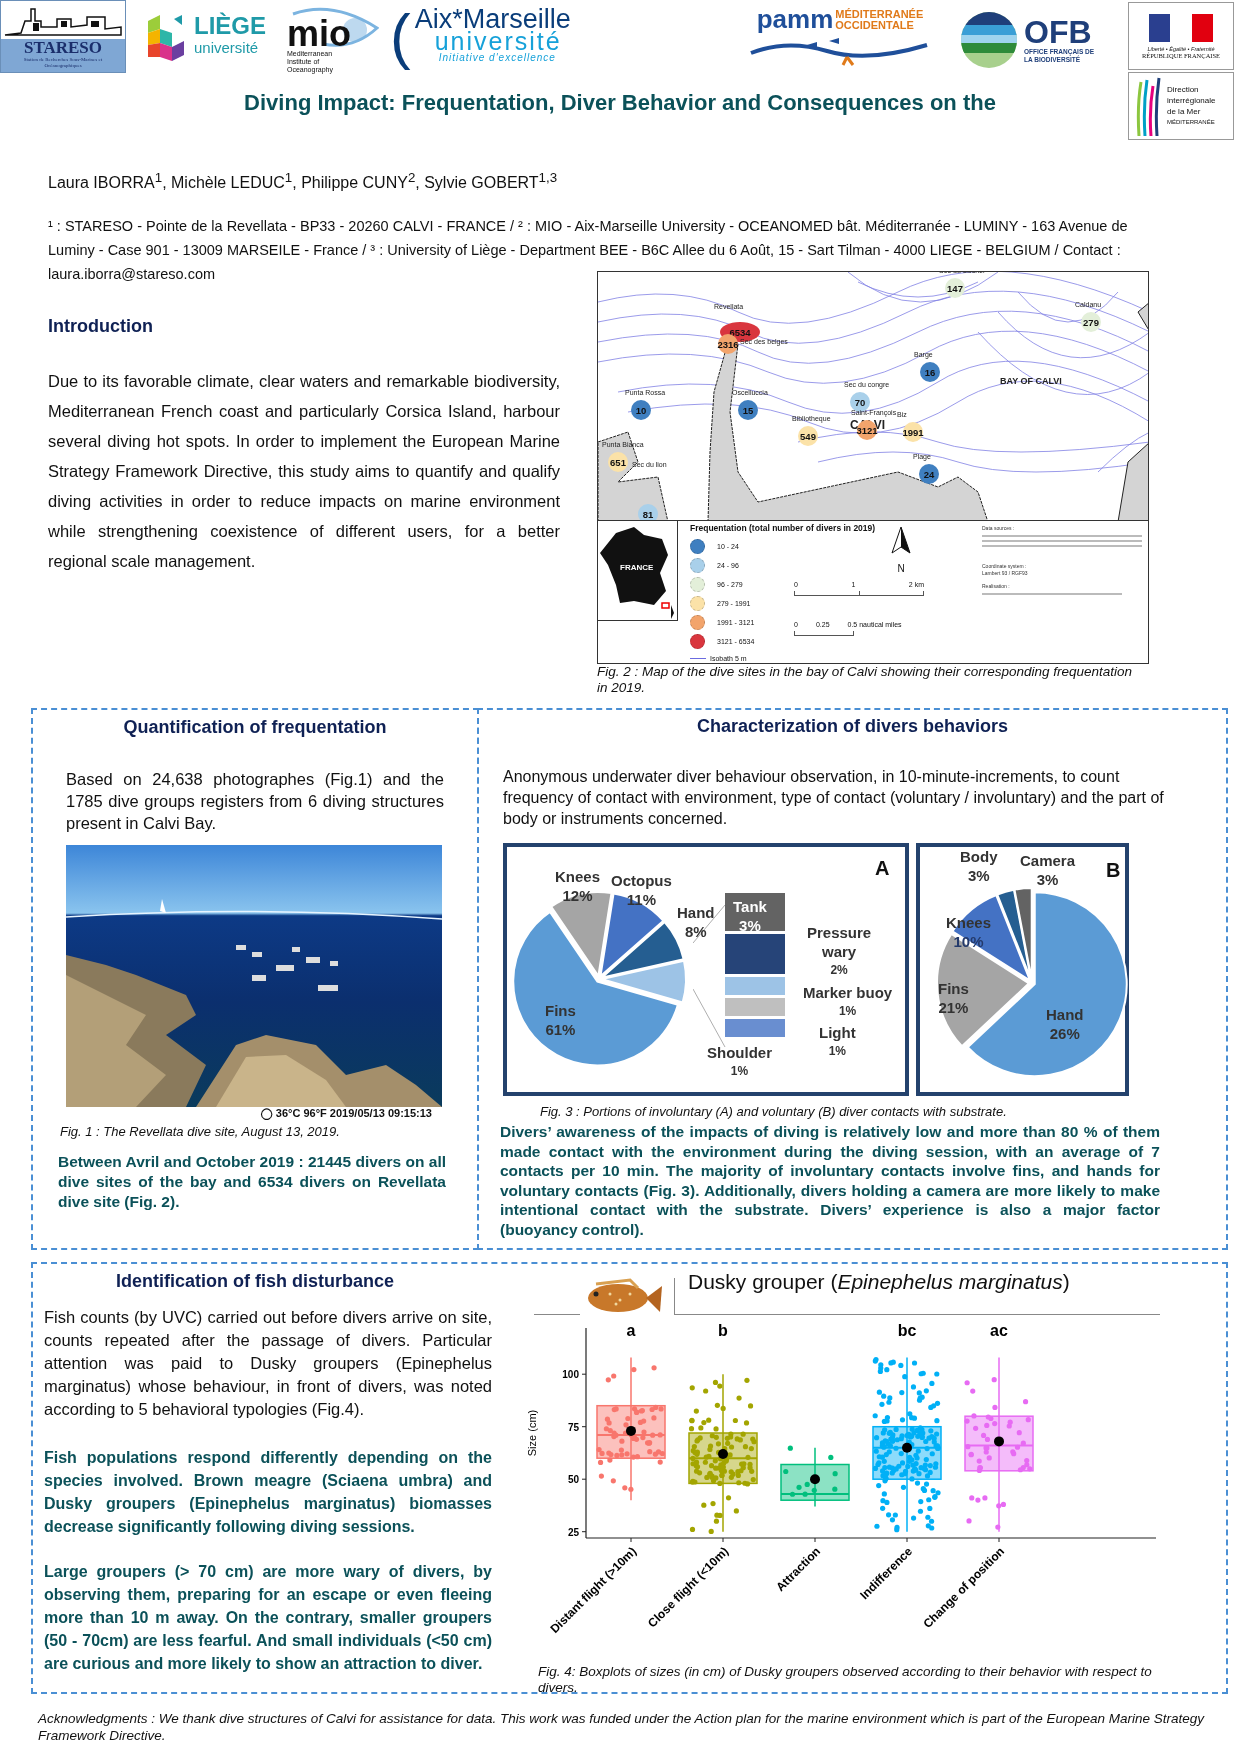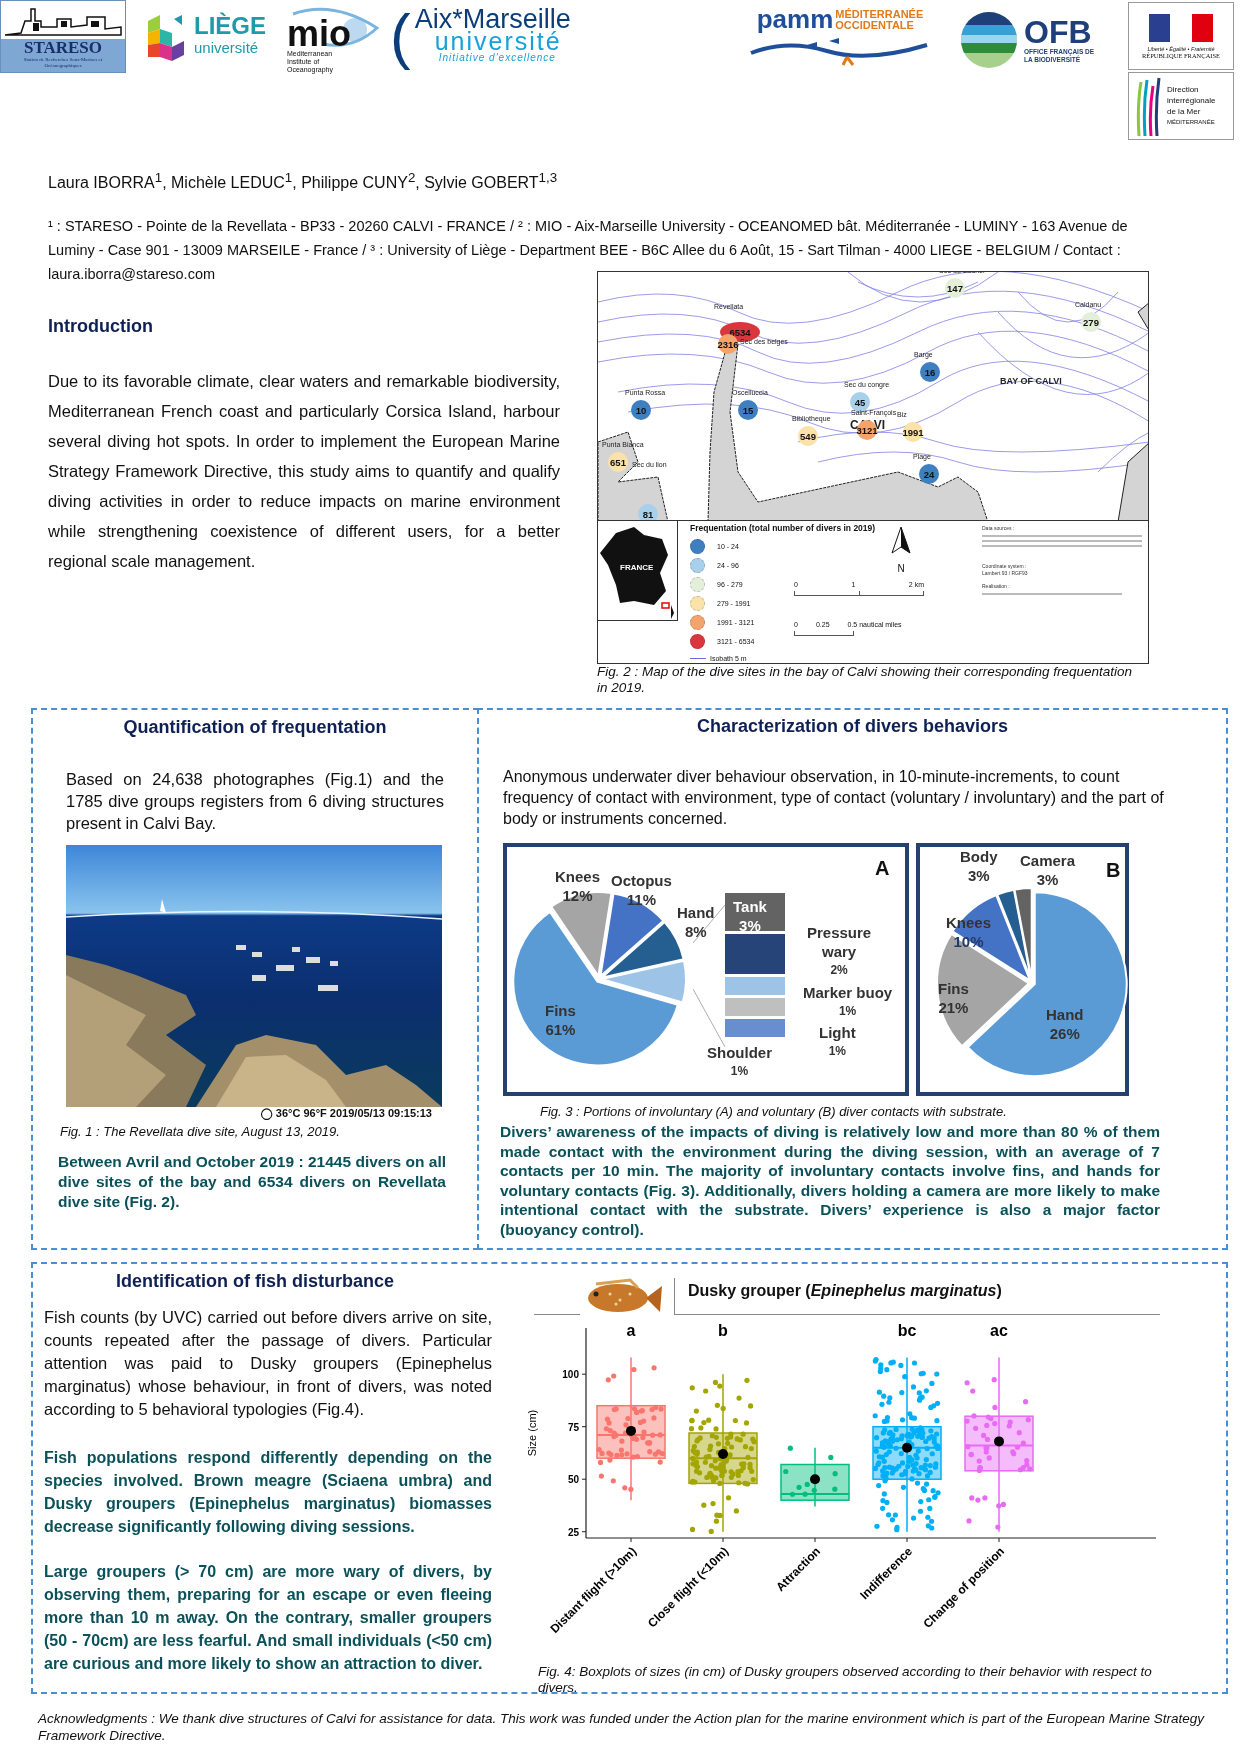--- a/index.html
+++ b/index.html
@@ -117,20 +117,21 @@
   </svg>
   <div style="font-size:8px;line-height:11px;margin-left:6px">
     <div>Direction</div>
     <div>interrégionale</div>
     <div>de la Mer</div>
     <div style="font-size:6px">MÉDITERRANÉE</div>
   </div>
 </div>
 
 <div class="title">
+  <div>Diving Impact: Frequentation, Diver Behavior and Consequences on the</div>
 </div>
 
 <div class="authors">
   <span>Laura IBORRA</span><sup>1</sup>,
   <span>Michèle LEDUC</span><sup>1</sup>,
   <span>Philippe CUNY</span><sup>2</sup>,
   <span>Sylvie GOBERT</span><sup>1,3</sup>
 </div>
 
 <div class="affil">¹ : STARESO - Pointe de la Revellata - BP33 - 20260 CALVI - FRANCE / ² : MIO - Aix-Marseille University - OCEANOMED bât. Méditerranée - LUMINY - 163 Avenue de Luminy - Case 901 - 13009 MARSEILE - France / ³ : University of Liège - Department BEE - B6C Allee du 6 Août, 15 - Sart Tilman - 4000 LIEGE - BELGIUM / Contact : laura.iborra@stareso.com</div>
@@ -171,21 +172,21 @@
       <div class="abs" style="left: 122px; top: 42px; width: 40px; height: 20px; border-radius: 50%; background: rgb(217, 54, 62); display: flex; align-items: center; justify-content: center; font-size: 9.5px; font-weight: bold; color: rgb(17, 17, 17); margin-top: 8px;">6534</div>
       <div class="abs" style="left: 116px; top: 31px; font-size: 7px; color: rgb(34, 34, 34); white-space: nowrap;">Revellata</div>
       <div class="abs" style="left: 120px; top: 62px; width: 20px; height: 20px; border-radius: 50%; background: rgb(242, 164, 108); display: flex; align-items: center; justify-content: center; font-size: 9.5px; font-weight: bold; color: rgb(17, 17, 17);">2316</div>
       <div class="abs" style="left: 142px; top: 66px; font-size: 7px; color: rgb(34, 34, 34); white-space: nowrap;">Sec des belges</div>
       <div class="abs" style="left: 322px; top: 90px; width: 20px; height: 20px; border-radius: 50%; background: rgb(63, 127, 192); display: flex; align-items: center; justify-content: center; font-size: 9.5px; font-weight: bold; color: rgb(17, 17, 17);">16</div>
       <div class="abs" style="left: 316px; top: 79px; font-size: 7px; color: rgb(34, 34, 34); white-space: nowrap;">Barge</div>
       <div class="abs" style="left: 33px; top: 128px; width: 20px; height: 20px; border-radius: 50%; background: rgb(63, 127, 192); display: flex; align-items: center; justify-content: center; font-size: 9.5px; font-weight: bold; color: rgb(17, 17, 17);">10</div>
       <div class="abs" style="left: 27px; top: 117px; font-size: 7px; color: rgb(34, 34, 34); white-space: nowrap;">Punta Rossa</div>
       <div class="abs" style="left: 140px; top: 128px; width: 20px; height: 20px; border-radius: 50%; background: rgb(63, 127, 192); display: flex; align-items: center; justify-content: center; font-size: 9.5px; font-weight: bold; color: rgb(17, 17, 17);">15</div>
       <div class="abs" style="left: 134px; top: 117px; font-size: 7px; color: rgb(34, 34, 34); white-space: nowrap;">Oscelluccia</div>
-      <div class="abs" style="left: 252px; top: 120px; width: 20px; height: 20px; border-radius: 50%; background: rgb(169, 208, 234); display: flex; align-items: center; justify-content: center; font-size: 9.5px; font-weight: bold; color: rgb(17, 17, 17);">45</div>
+      <div class="abs" style="left: 252px; top: 120px; width: 20px; height: 20px; border-radius: 50%; background: rgb(169, 208, 234); display: flex; align-items: center; justify-content: center; font-size: 9.5px; font-weight: bold; color: rgb(17, 17, 17);">70</div>
       <div class="abs" style="left: 246px; top: 109px; font-size: 7px; color: rgb(34, 34, 34); white-space: nowrap;">Sec du congre</div>
       <div class="abs" style="left: 259px; top: 148px; width: 20px; height: 20px; border-radius: 50%; background: rgb(242, 164, 108); display: flex; align-items: center; justify-content: center; font-size: 9.5px; font-weight: bold; color: rgb(17, 17, 17);">3121</div>
       <div class="abs" style="left: 253px; top: 137px; font-size: 7px; color: rgb(34, 34, 34); white-space: nowrap;">Saint-François</div>
       <div class="abs" style="left: 200px; top: 154px; width: 20px; height: 20px; border-radius: 50%; background: rgb(251, 226, 168); display: flex; align-items: center; justify-content: center; font-size: 9.5px; font-weight: bold; color: rgb(17, 17, 17);">549</div>
       <div class="abs" style="left: 194px; top: 143px; font-size: 7px; color: rgb(34, 34, 34); white-space: nowrap;">Bibliotheque</div>
       <div class="abs" style="left: 305px; top: 150px; width: 20px; height: 20px; border-radius: 50%; background: rgb(251, 226, 168); display: flex; align-items: center; justify-content: center; font-size: 9.5px; font-weight: bold; color: rgb(17, 17, 17);">1991</div>
       <div class="abs" style="left: 299px; top: 139px; font-size: 7px; color: rgb(34, 34, 34); white-space: nowrap;">Biz</div>
       <div class="abs" style="left: 10px; top: 180px; width: 20px; height: 20px; border-radius: 50%; background: rgb(251, 226, 168); display: flex; align-items: center; justify-content: center; font-size: 9.5px; font-weight: bold; color: rgb(17, 17, 17);">651</div>
       <div class="abs" style="left: 4px; top: 169px; font-size: 7px; color: rgb(34, 34, 34); white-space: nowrap;">Punta Bianca</div>
       <div class="abs" style="left: 40px; top: 200px; width: 20px; height: 20px; border-radius: 50%; background: rgb(169, 208, 234); display: flex; align-items: center; justify-content: center; font-size: 9.5px; font-weight: bold; color: rgb(17, 17, 17); margin-top: 32px;">81</div>
@@ -418,21 +419,21 @@
           <circle cx="30" cy="22" r="1.5"></circle>
           <circle cx="40" cy="28" r="1.5"></circle>
           <circle cx="50" cy="22" r="1.5"></circle>
           <circle cx="36" cy="32" r="1.5"></circle>
         </g>
       </svg>
   </div>
   <div class="abs" style="left:14px;top:44px;width:46px;height:1px;background:#888"></div>
   <div class="abs" style="left:154px;top:8px;width:1px;height:36px;background:#888"></div>
   <div class="abs" style="left:154px;top:44px;width:486px;height:1px;background:#888"></div>
-  <div class="abs" style="left:168px;top:12px;font-size:16px;font-weight:bold;color:#111">Dusky grouper (<i>Epinephelus marginatus</i>)</div>
+  <div class="abs" style="left:168px;top:0;font-size:21px;font-weight:normal;color:#111">Dusky grouper (<i>Epinephelus marginatus</i>)</div>
   <svg id="boxplot" class="abs" style="left:0;top:48px" width="640" height="352" viewBox="0 0 640 352">
       <line x1="66" y1="10" x2="66" y2="220" stroke="#222" stroke-width="1.2"></line>
       <line x1="66" y1="220" x2="636" y2="220" stroke="#222" stroke-width="1.2"></line>
       <line x1="62" y1="213.7" x2="66" y2="213.7" stroke="#222"></line>
       <text x="59" y="217.7" text-anchor="end" font-size="10" font-weight="bold" font-family="Liberation Sans, sans-serif">25</text>
       <line x1="62" y1="161.2" x2="66" y2="161.2" stroke="#222"></line>
       <text x="59" y="165.2" text-anchor="end" font-size="10" font-weight="bold" font-family="Liberation Sans, sans-serif">50</text>
       <line x1="62" y1="108.69999999999999" x2="66" y2="108.69999999999999" stroke="#222"></line>
       <text x="59" y="112.69999999999999" text-anchor="end" font-size="10" font-weight="bold" font-family="Liberation Sans, sans-serif">75</text>
       <line x1="62" y1="56.19999999999999" x2="66" y2="56.19999999999999" stroke="#222"></line>

